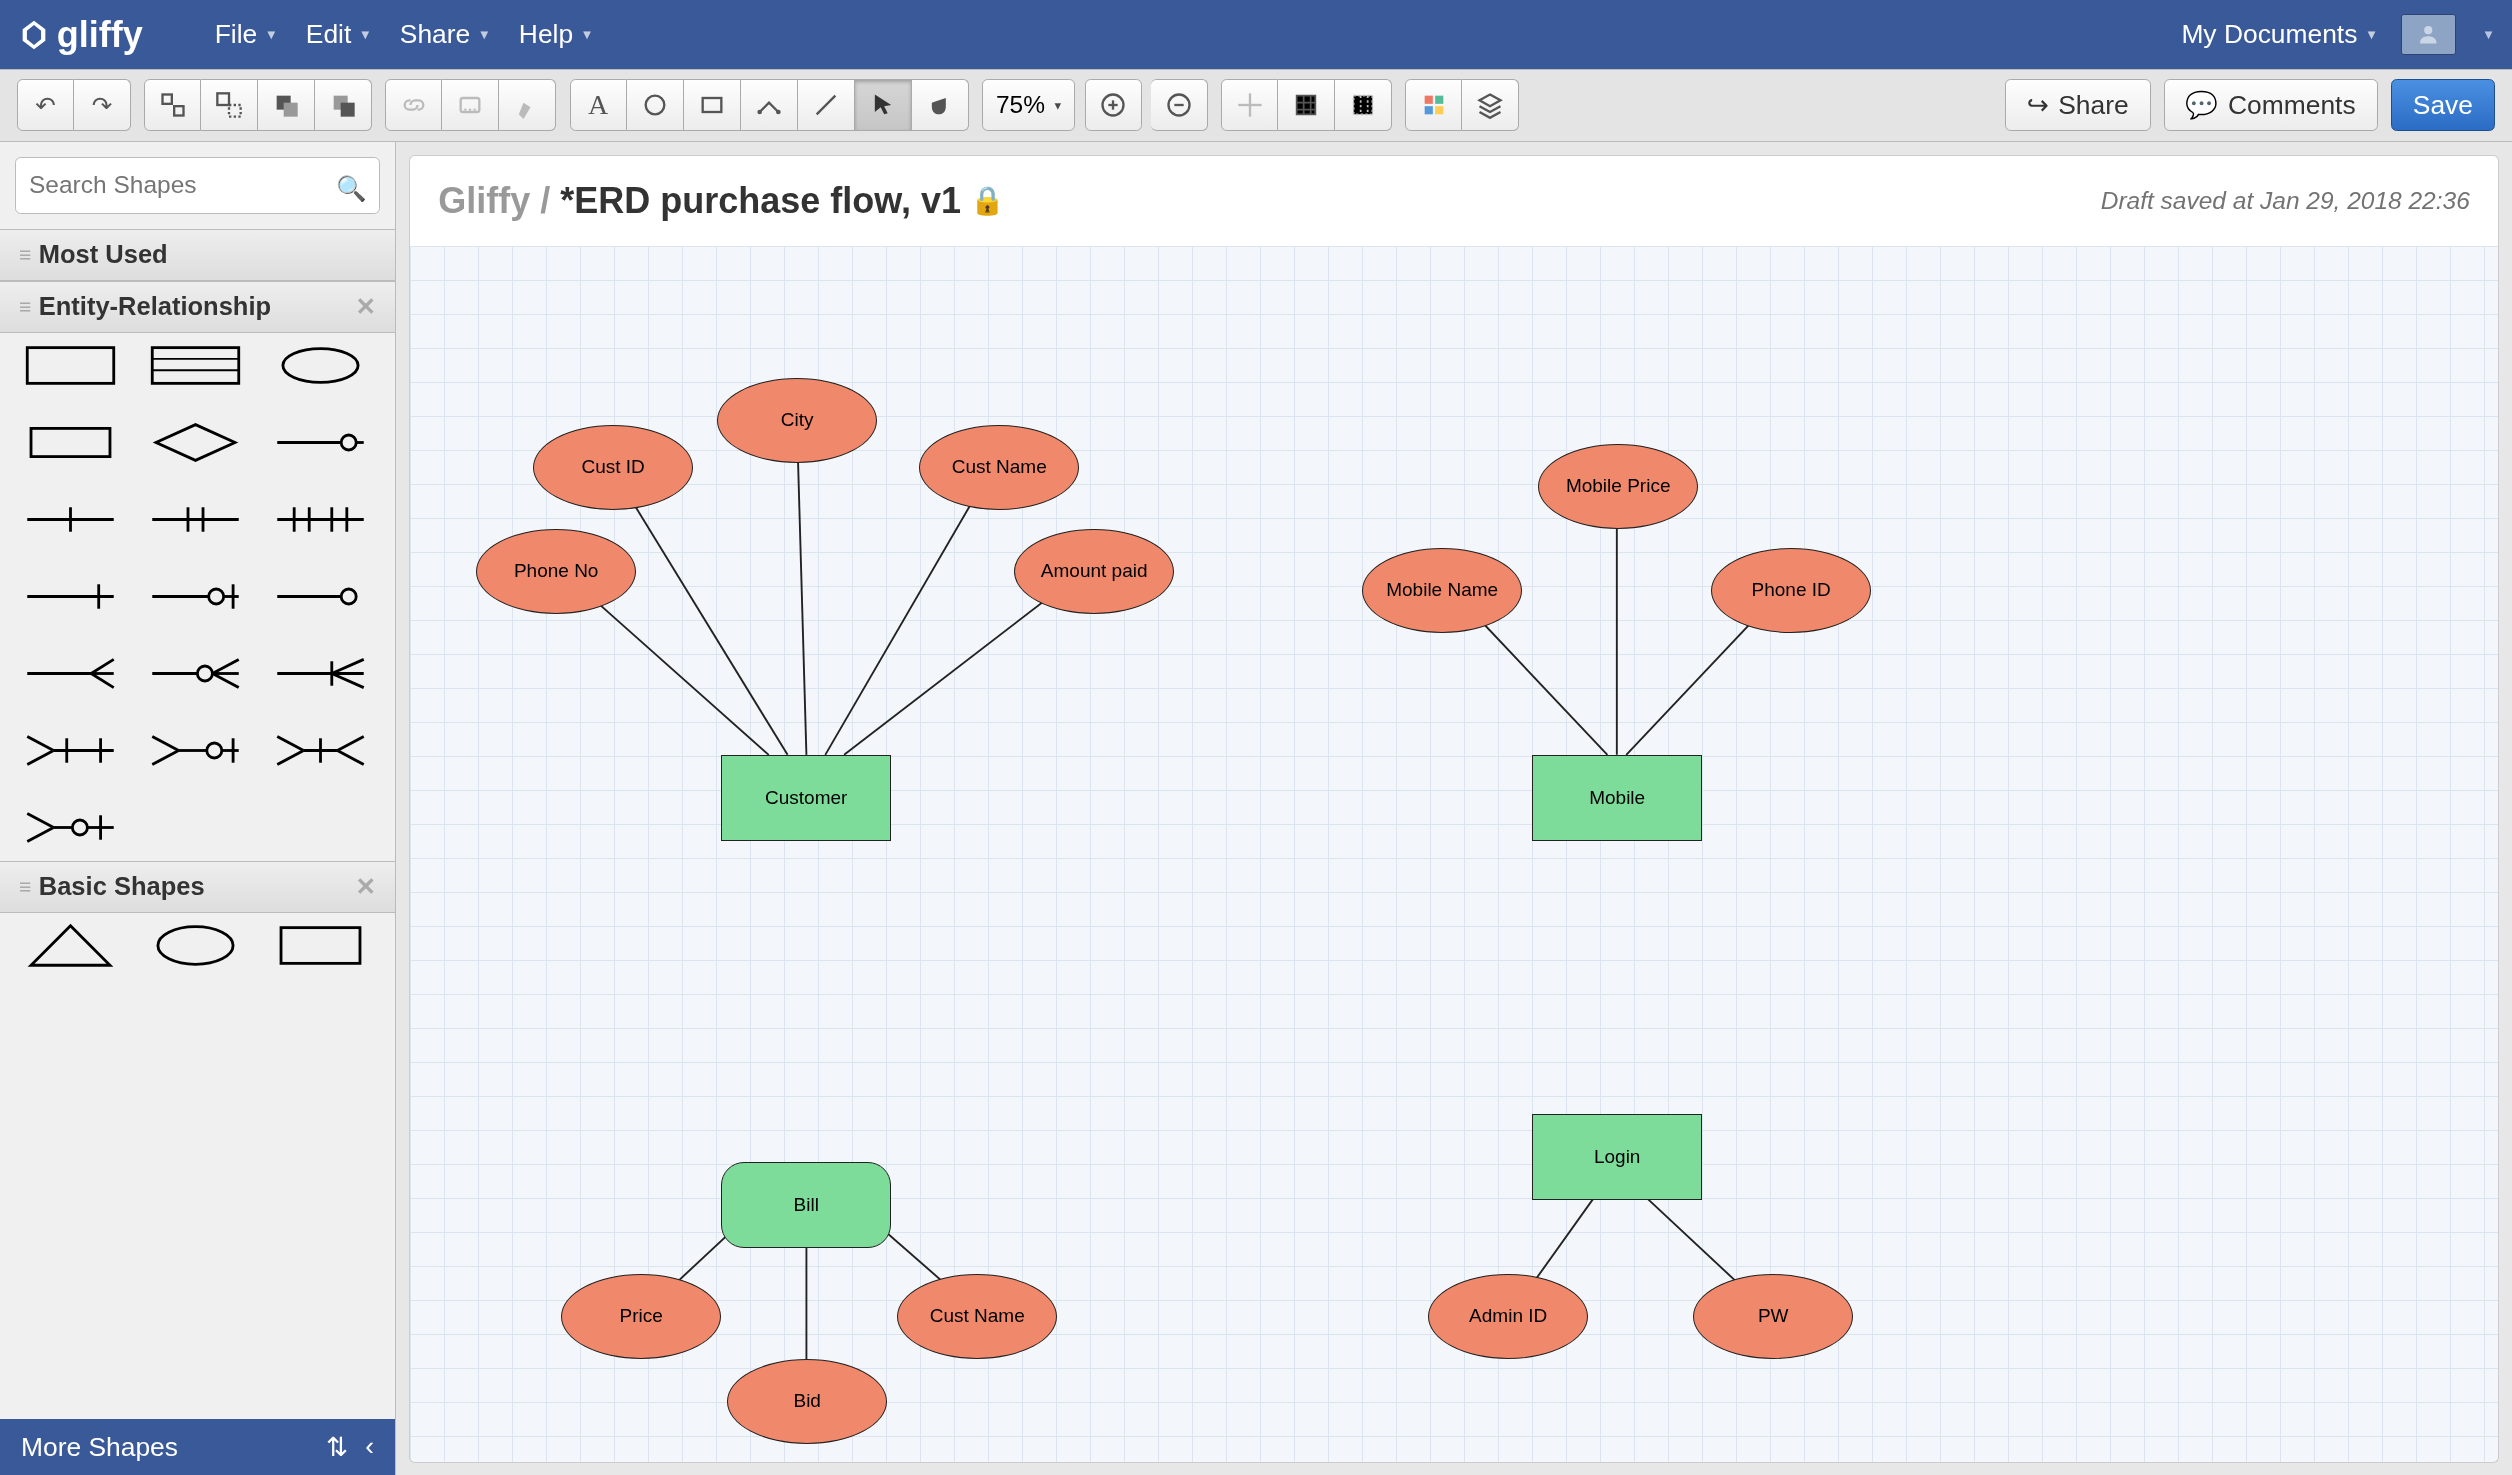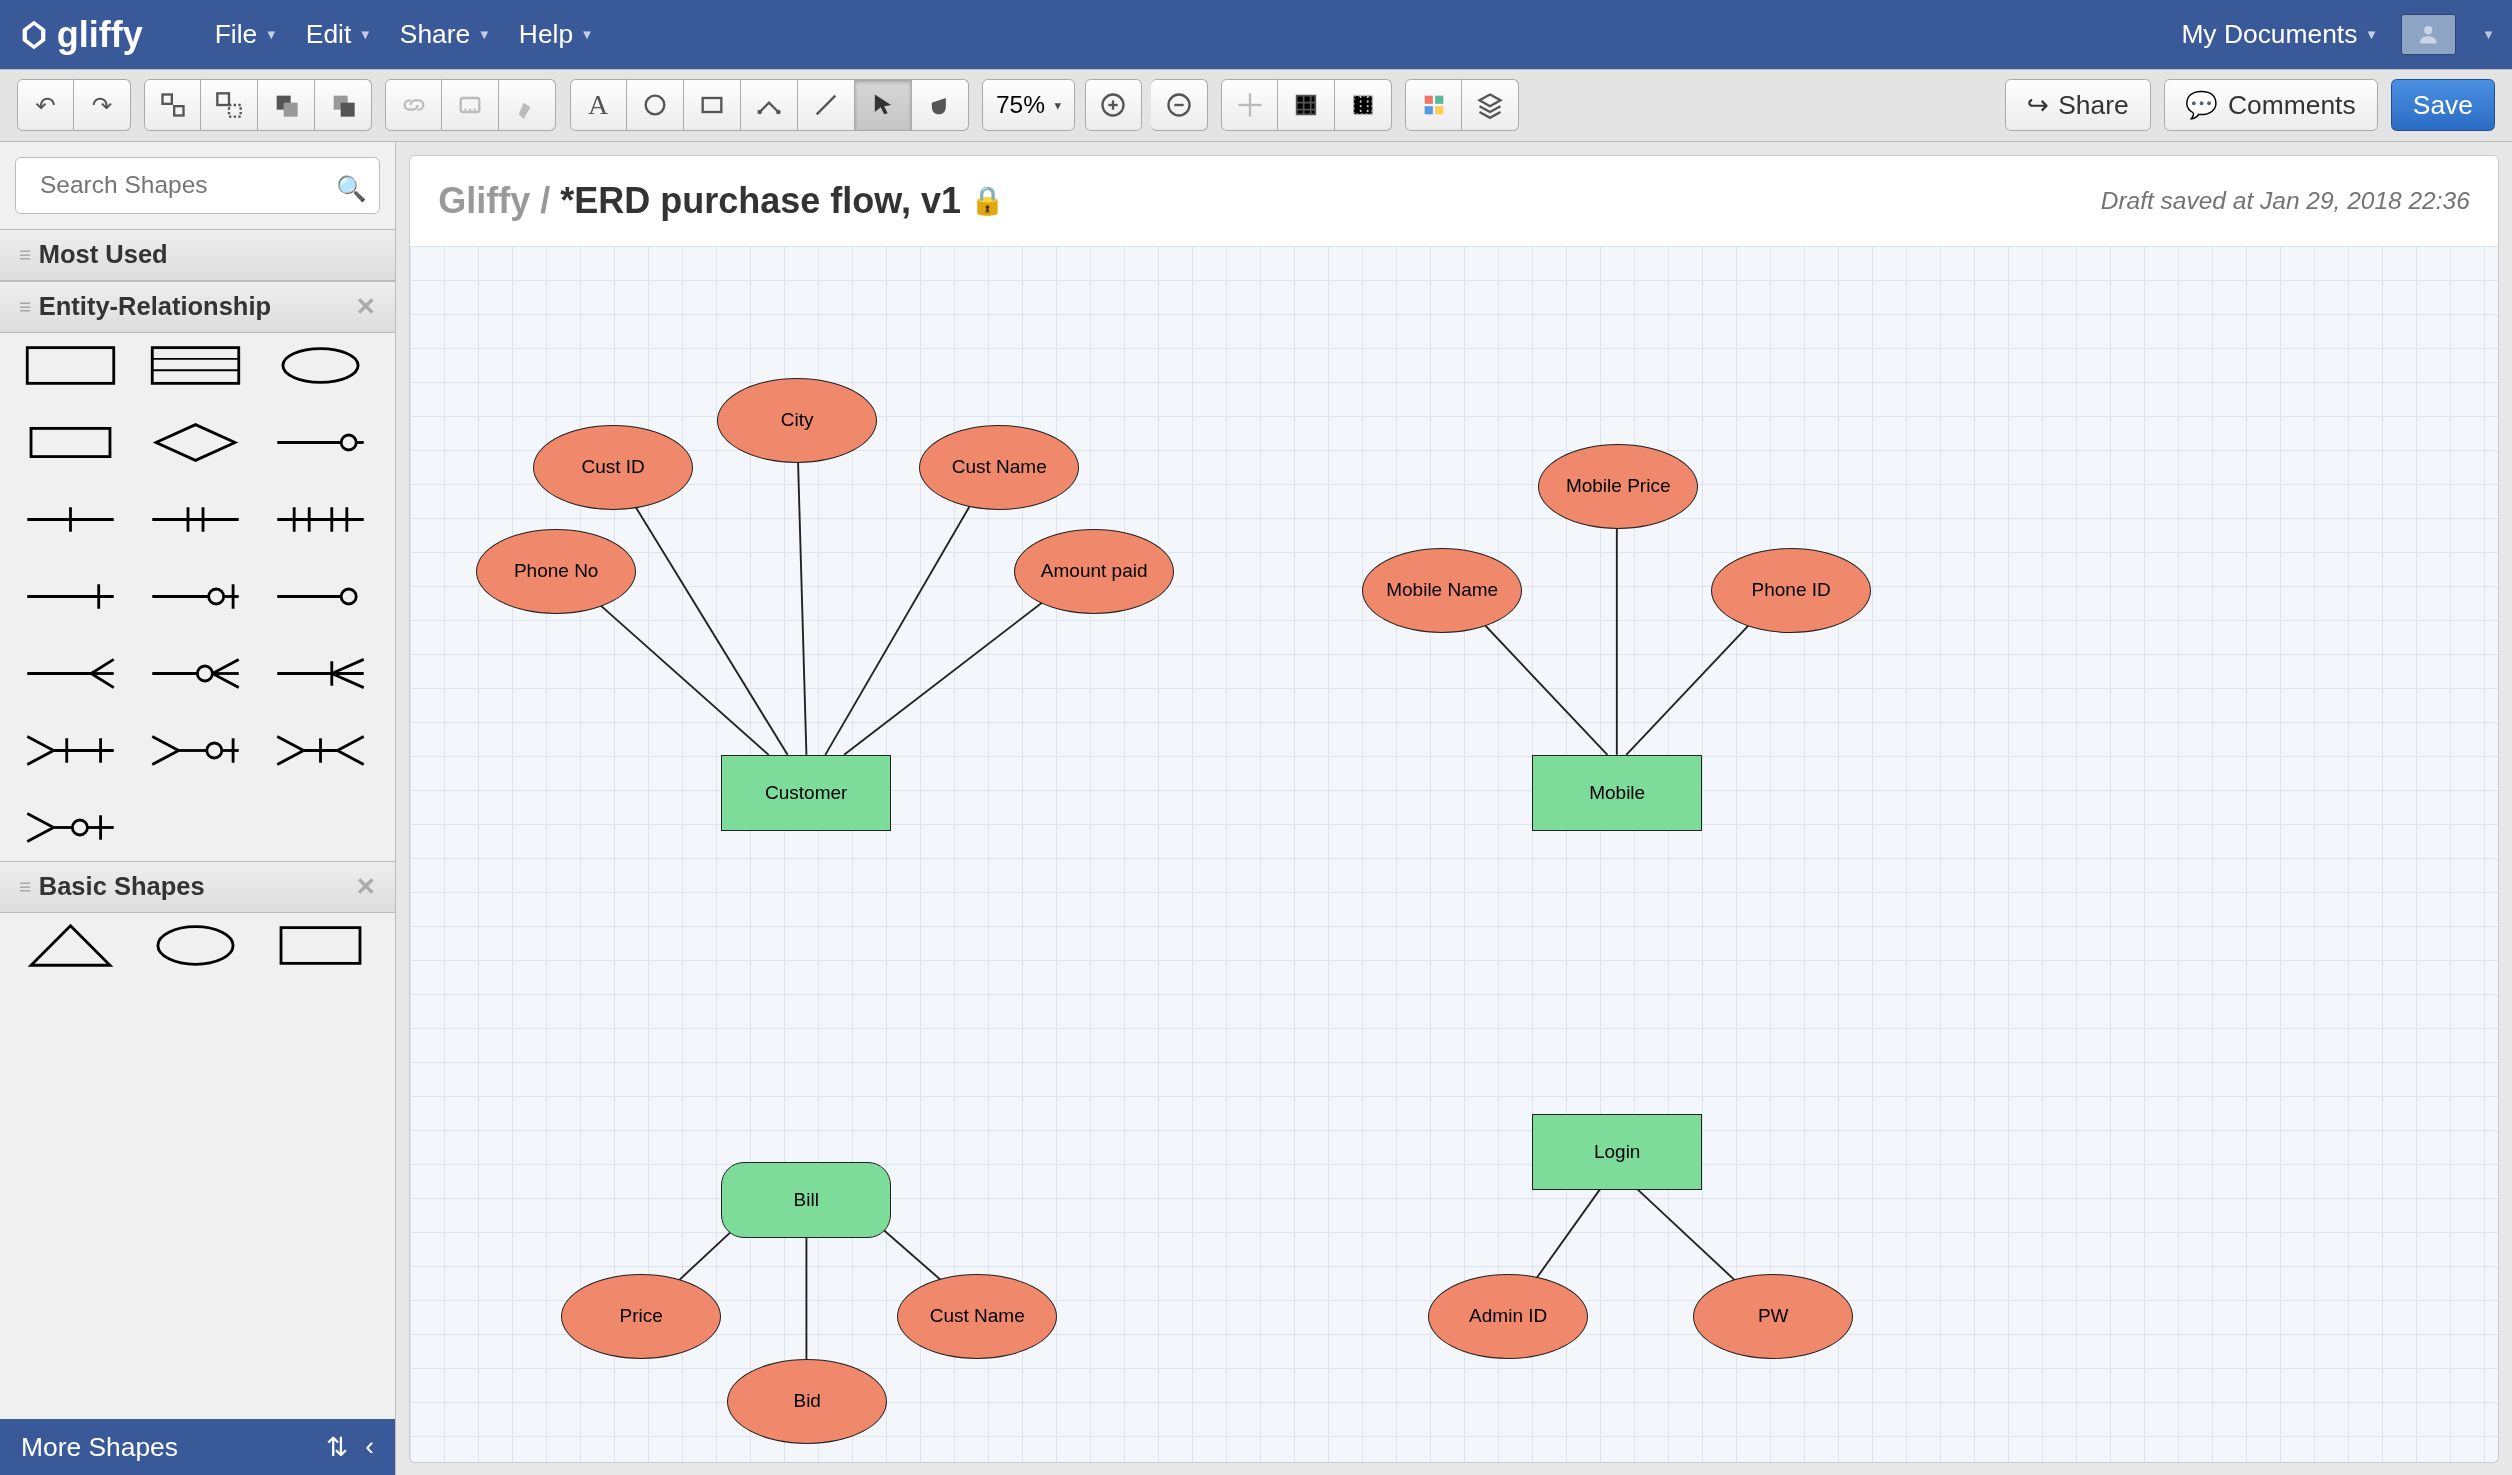--- a/index.html
+++ b/index.html
@@ -31,21 +31,21 @@
 .toolbar-right { margin-left:auto; display:flex; gap:13.2px; }
 .wbtn { height:52px; padding:0 21px; background: linear-gradient(#fefefe,#ececec); border:0.9px solid #aaa; border-radius:5.7px; display:flex; align-items:center; gap:9.4px; font-size:26.4px; cursor:pointer; color:#333;}
 .wbtn.primary { background: linear-gradient(#4a90e2,#2b6cc4); color:#fff; border-color:#1d4e8f;}
 
 
 .content { display:flex; height: calc(1476px - 69px - 73px); }
 
 
 .sidebar { width: 396px; background:#f0f0f0; border-right:1.9px solid #bbb; display:flex; flex-direction:column; }
 .search-wrap { padding:15px; }
-.search-wrap .inp { width:100%; height:57px; border:0.9px solid #bbb; border-radius:5.7px; padding:0 45px 0 24px; font-size:24.5px; background:#fff; }
+.search-wrap .inp { width:100%; height:57px; border:0.9px solid #bbb; border-radius:5.7px; padding:0 45px 0 13px; font-size:24.5px; background:#fff; }
 .search-wrap { position:relative; }
 .search-wrap .mag { position:absolute; right:28px; top:32px; color:#555; font-size:24.5px; }
 .panel-head { height:52px; background:linear-gradient(#eee,#ddd); border-top:0.9px solid #bbb; border-bottom:0.9px solid #bbb; display:flex; align-items:center; padding:0 19px; font-size:25.5px; font-weight:bold; gap:11.3px; color:#333;}
 .panel-head .grip{color:#aaa;font-size:21px;letter-spacing:-3.8px;}
 .panel-head .close{margin-left:auto;color:#aaa;font-size:24.5px;}
 .panel-body { padding: 9.4px 24.5px; display:grid; grid-template-columns: repeat(3,1fr); gap:30px 30px; flex:0 0 auto;}
 .shape-sw { width:91px; height:47px; display:flex; align-items:center; justify-content:center;}
 .shape-sw svg { width:91px; height:47px; }
 .panel-body.bs{grid-template-columns:repeat(3,1fr);}
 .sidebar-footer { margin-top:auto; height:57px; background:#3a5998; color:#fff; display:flex; align-items:center; padding:0 21px; font-size:26.4px; gap:31px;}
@@ -56,21 +56,21 @@
 .canvas-head { height:91px; background:#fff; border-bottom:0.9px solid #ccc; margin:13.2px 13.2px 0 13.2px; border-top-left-radius:5.7px; border-top-right-radius:5.7px; display:flex; align-items:center; padding:8px 28px; border:0.9px solid #ccc; border-bottom:none;}
 .crumb { font-size:36px; color:#999; font-weight:600;}
 .crumb .title{color:#333;}
 .lock{color:#e8a33b;font-size:28px;margin-left:9.4px;}
 .draft{margin-left:auto;font-style:italic;color:#737373;font-size:24.5px;}
 .canvas-grid { flex:1; margin:0 13.2px 13.2px 13.2px; background:#f3f6fa; border:0.9px solid #ccc; border-top:none; position:relative;
   background-image: linear-gradient(#dbe4ef 0.9px, transparent 0.9px), linear-gradient(90deg, #dbe4ef 0.9px, transparent 0.9px);
   background-size: 34px 34px;
   border-bottom-left-radius:5.7px;border-bottom-right-radius:5.7px;
 }
-.ent-rect{position:absolute;background:#7ddc9a;border:1.9px solid #222;font-size:19px;display:flex;align-items:center;justify-content:center;width:170px;height:76px;}
+.ent-rect{position:absolute;background:#7ddc9a;border:1.9px solid #222;font-size:19px;display:flex;align-items:center;justify-content:center;width:170px;height:86px;}
 .attr-ell{position:absolute;background:#f0886b;border:1.9px solid #222;border-radius:50%;font-size:19px;display:flex;align-items:center;justify-content:center;width:160px;height:85px;}
 svg.diagram{position:absolute;inset:0;width:100%;height:100%;pointer-events:none;z-index:0;}
 svg.diagram line{stroke:#222;stroke-width:2;}
 
 </style>
 </head>
 <body>
 
 <div class="menubar">
   <div class="logo">

